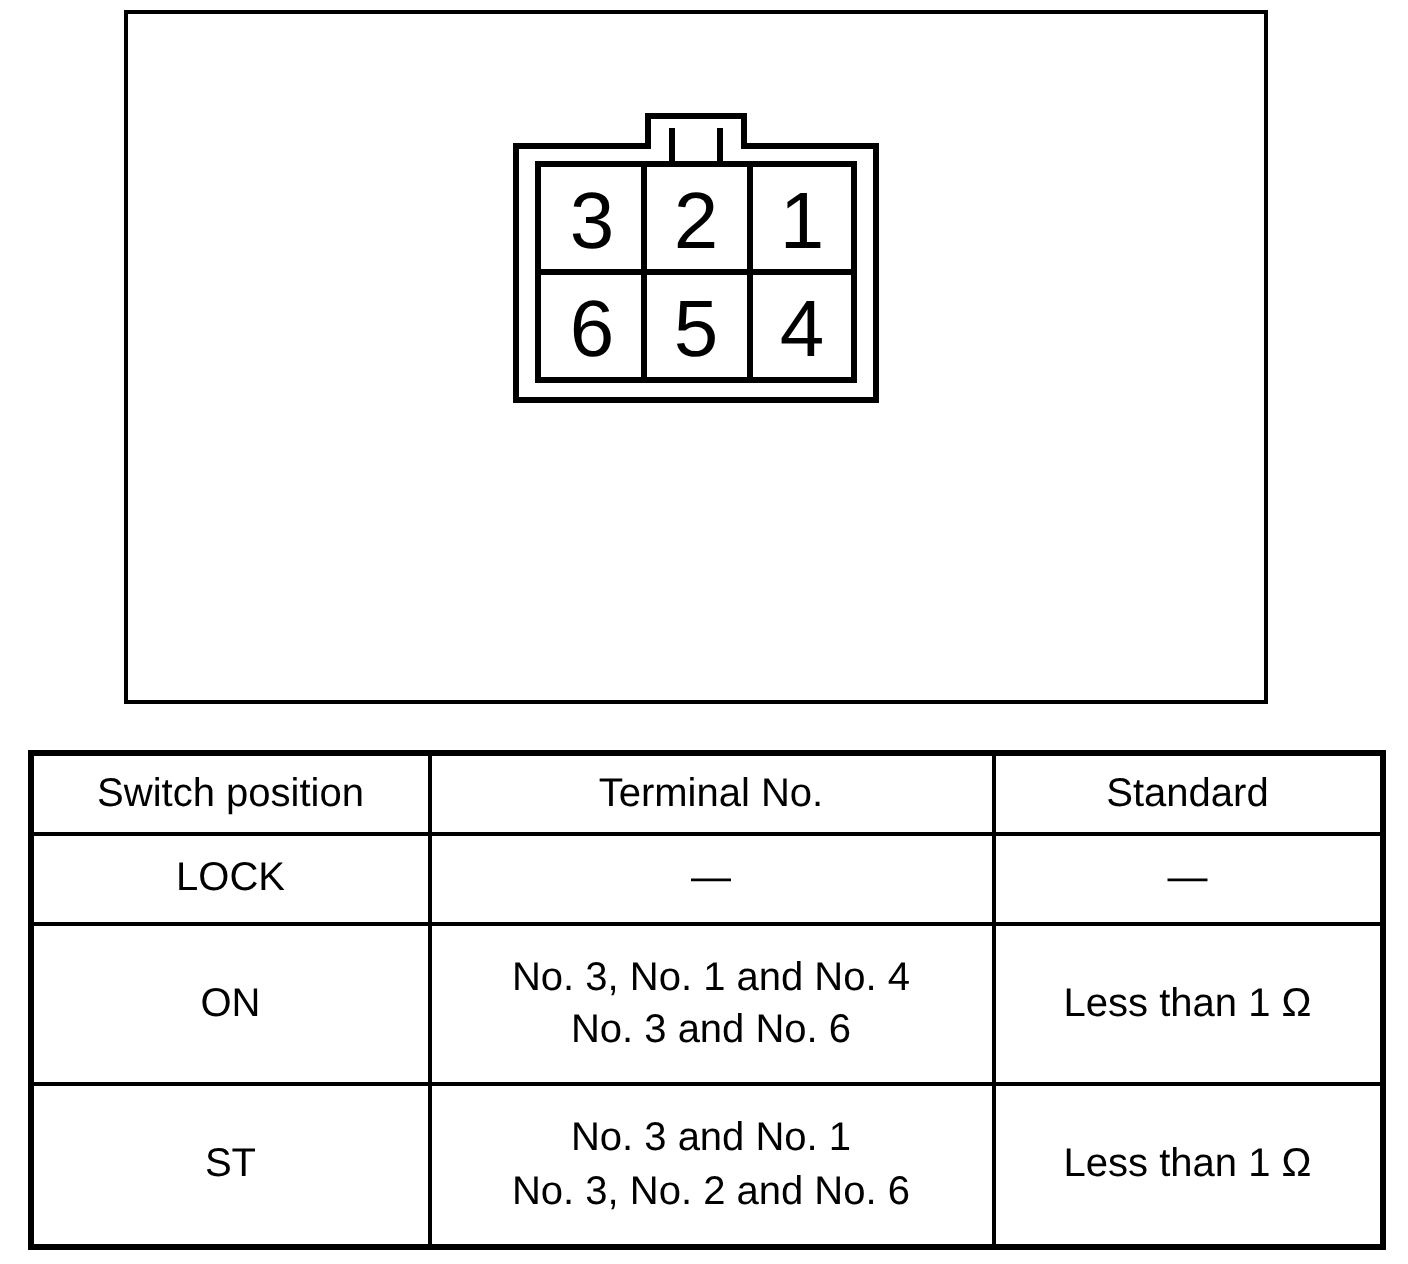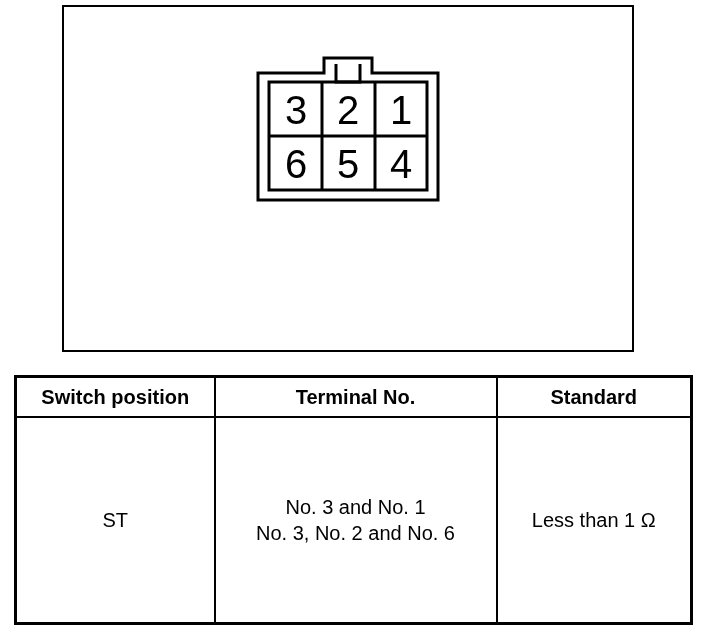--- a/index.html
+++ b/index.html
@@ -66,21 +66,21 @@
   #spec-table td,
   #spec-table th {
     border: 2px solid #000;
     text-align: center;
     vertical-align: middle;
     font-weight: normal;
     font-size: 20px;
     line-height: 1.32;
     padding: 2px 4px;
   }
-  #spec-table thead th { height: 34px; font-weight: bold; }
+  #spec-table thead th { height: 34px; }
   #spec-table tr.r-lock td,
   #spec-table tr.r-acc  td { height: 33px; }
   #spec-table tr.r-on   td,
   #spec-table tr.r-st   td { height: 64px; }
 
   
   #spec-table {
     border: 3px solid #000;
   }
   .cell-lines span { display: block; }
@@ -133,20 +133,35 @@
       <col class="c3">
   </colgroup>
   <thead>
     <tr>
       <th>Switch position</th>
       <th>Terminal No.</th>
       <th>Standard</th>
     </tr>
   </thead>
   <tbody>
+    <tr class="r-lock">
+      <td>LOCK</td>
+      <td class="cell-lines">
+        <span>—</span>
+      </td>
+      <td>—</td>
+    </tr>
+    <tr class="r-on">
+      <td>ON</td>
+      <td class="cell-lines">
+        <span>No. 3, No. 1 and No. 4</span>
+        <span>No. 3 and No. 6</span>
+      </td>
+      <td>Less than 1 Ω</td>
+    </tr>
     <tr class="r-st">
       <td>ST</td>
       <td class="cell-lines">
         <span>No. 3 and No. 1</span>
         <span>No. 3, No. 2 and No. 6</span>
       </td>
       <td>Less than 1 Ω</td>
     </tr>
   </tbody>
 </table>

